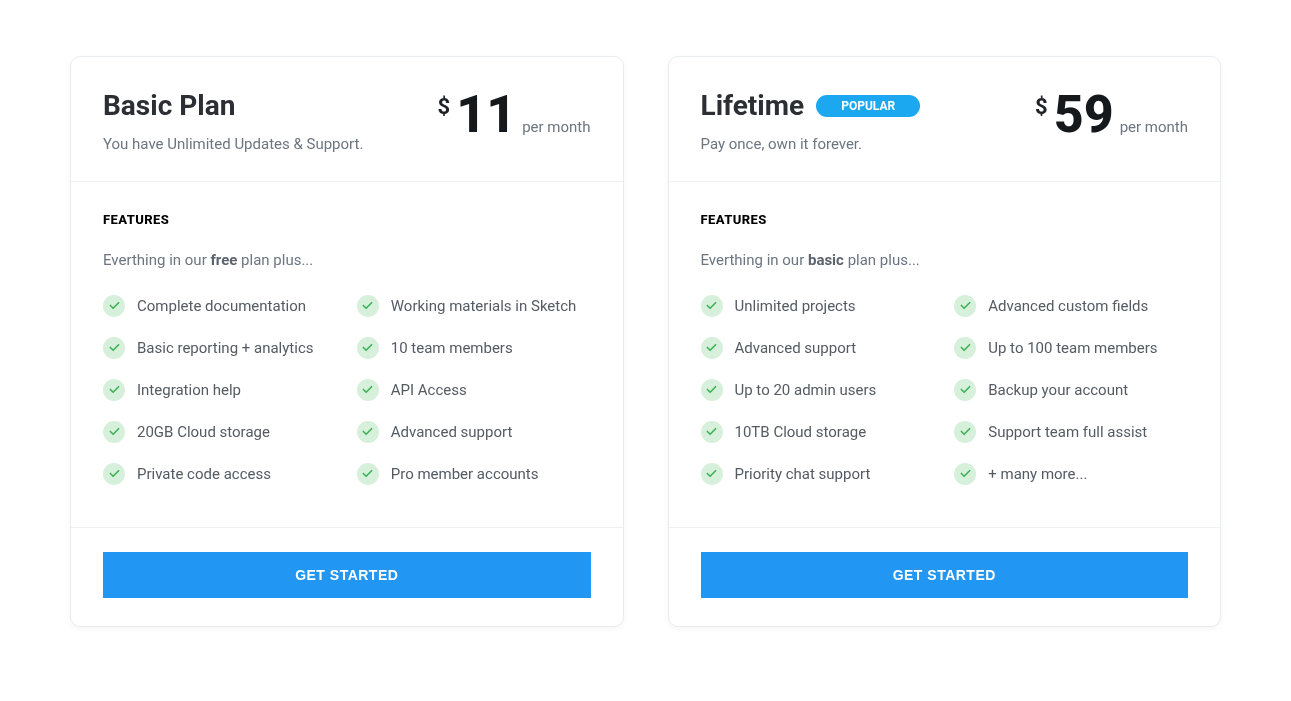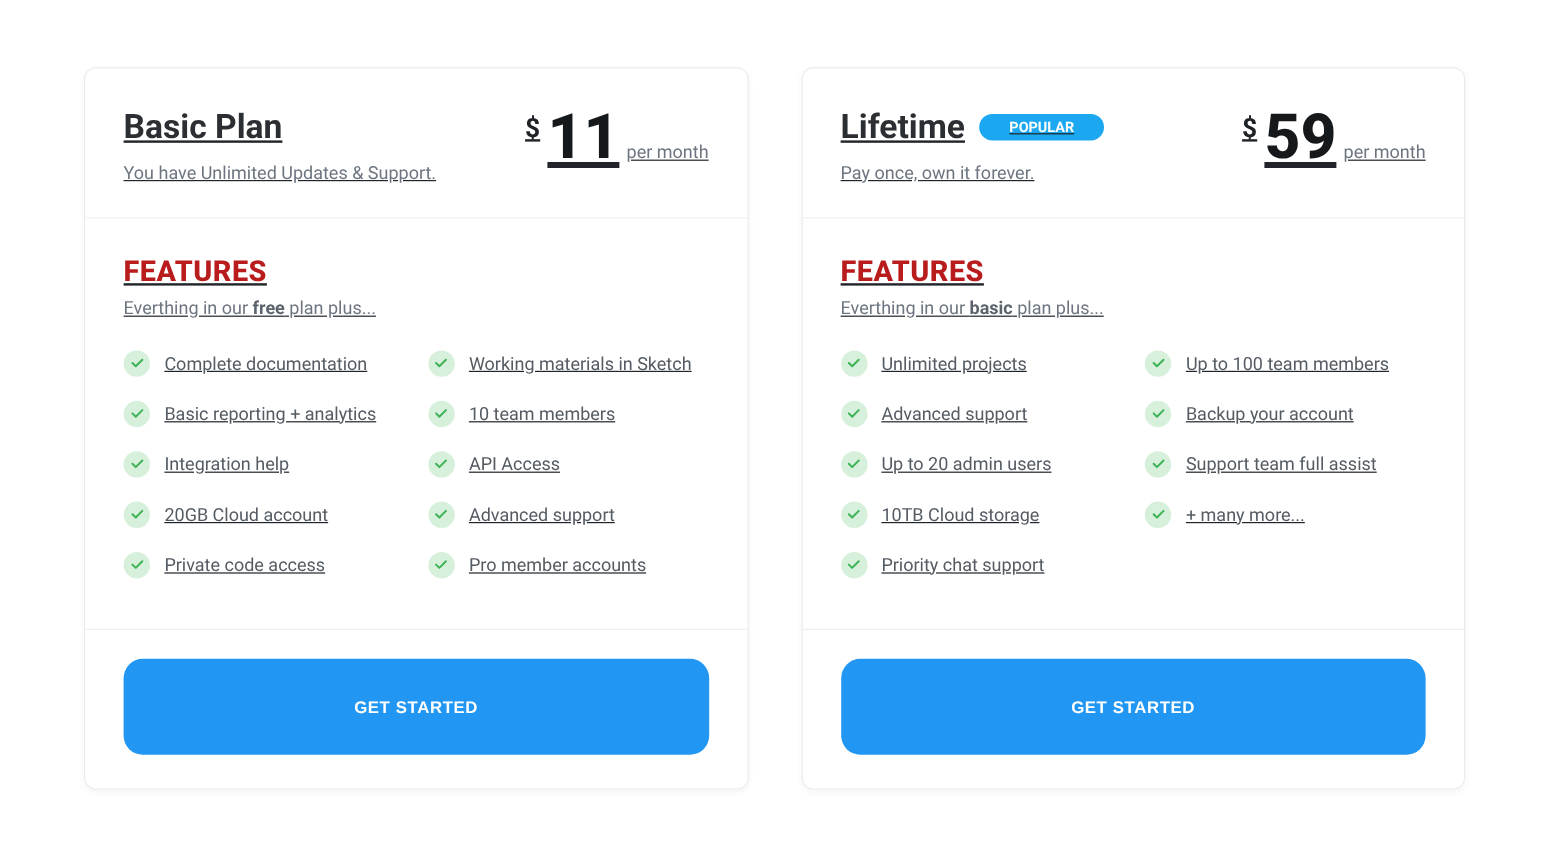--- a/index.html
+++ b/index.html
@@ -13,21 +13,20 @@
     display: flex;
     gap: 44px;
   }
   .card {
     flex: 1;
     border: 1px solid #e9ecef;
     border-radius: 10px;
     box-shadow: 0 2px 6px rgba(0,0,0,0.04);
     background: #fff;
     overflow: hidden;
-    text-decoration: underline;
   }
   .card-header {
     padding: 32px 32px 28px 32px;
     display: flex;
     justify-content: space-between;
     align-items: flex-start;
     border-bottom: 1px solid #eef0f2;
   }
   .title-row {
     display: flex;
@@ -75,25 +74,25 @@
     line-height: 1;
   }
   .period {
     font-size: 15px;
     color: #6c7580;
   }
   .card-body {
     padding: 30px 32px 22px 32px;
   }
   .features-heading {
-    font-size: 24px;
+    font-size: 13px;
     font-weight: 800;
     letter-spacing: 0.4px;
-    color: #b91c1c;
-    margin-bottom: 8px;
+    color: #000000;
+    margin-bottom: 24px;
   }
   .features-sub {
     font-size: 15px;
     color: #6c7580;
     margin-bottom: 26px;
   }
   .features-sub b { color:#5b636c; font-weight:700;}
   .feature-cols {
     display: flex;
     gap: 20px;
@@ -123,22 +122,22 @@
   .check-icon svg { width: 11px; height: 11px; }
   .card-footer {
     border-top: 1px solid #eef0f2;
     padding: 24px 32px 28px 32px;
   }
   .btn {
     width: 100%;
     background: #2196f3;
     color: #fff;
     border: none;
-    border-radius: 16px;
-    padding: 32px 0;
+    border-radius: 0;
+    padding: 15px 0;
     font-size: 14px;
     font-weight: 700;
     letter-spacing: 0.5px;
     cursor: pointer;
   }
 </style>
 </head>
 <body>
 
 <div class="plans">
@@ -187,21 +186,21 @@
                 </svg>
               </span>
               <span>Integration help</span>
             </li>
           <li class="feature-item">
               <span class="check-icon">
                 <svg viewBox="0 0 16 16">
                   <path d="M2 8l4 4 8-8" stroke="#3eb256" stroke-width="2.4" fill="none" stroke-linecap="round" stroke-linejoin="round"></path>
                 </svg>
               </span>
-              <span>20GB Cloud account</span>
+              <span>20GB Cloud storage</span>
             </li>
           <li class="feature-item">
               <span class="check-icon">
                 <svg viewBox="0 0 16 16">
                   <path d="M2 8l4 4 8-8" stroke="#3eb256" stroke-width="2.4" fill="none" stroke-linecap="round" stroke-linejoin="round"></path>
                 </svg>
               </span>
               <span>Private code access</span>
             </li>
         </ul>
@@ -317,20 +316,28 @@
               <span>Priority chat support</span>
             </li>
         </ul>
         <ul class="feature-col">
           <li class="feature-item">
               <span class="check-icon">
                 <svg viewBox="0 0 16 16">
                   <path d="M2 8l4 4 8-8" stroke="#3eb256" stroke-width="2.4" fill="none" stroke-linecap="round" stroke-linejoin="round"></path>
                 </svg>
               </span>
+              <span>Advanced custom fields</span>
+            </li>
+          <li class="feature-item">
+              <span class="check-icon">
+                <svg viewBox="0 0 16 16">
+                  <path d="M2 8l4 4 8-8" stroke="#3eb256" stroke-width="2.4" fill="none" stroke-linecap="round" stroke-linejoin="round"></path>
+                </svg>
+              </span>
               <span>Up to 100 team members</span>
             </li>
           <li class="feature-item">
               <span class="check-icon">
                 <svg viewBox="0 0 16 16">
                   <path d="M2 8l4 4 8-8" stroke="#3eb256" stroke-width="2.4" fill="none" stroke-linecap="round" stroke-linejoin="round"></path>
                 </svg>
               </span>
               <span>Backup your account</span>
             </li>

